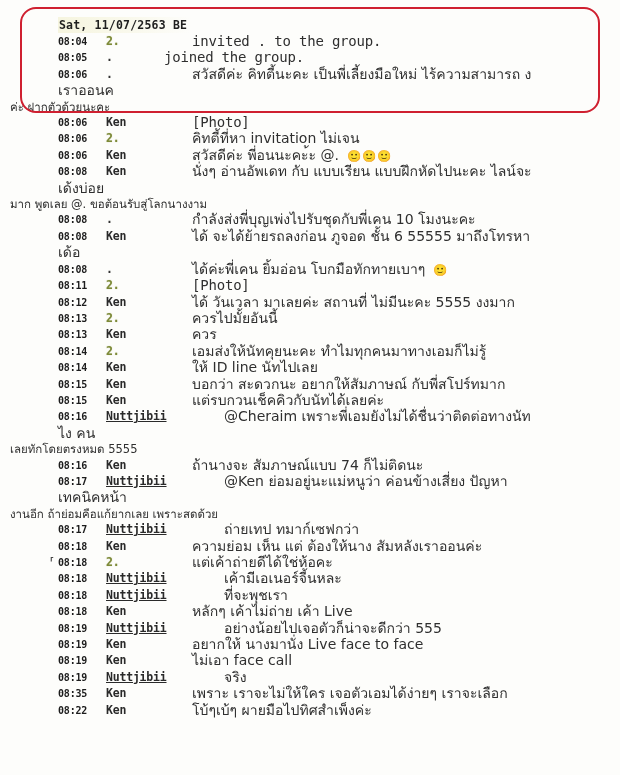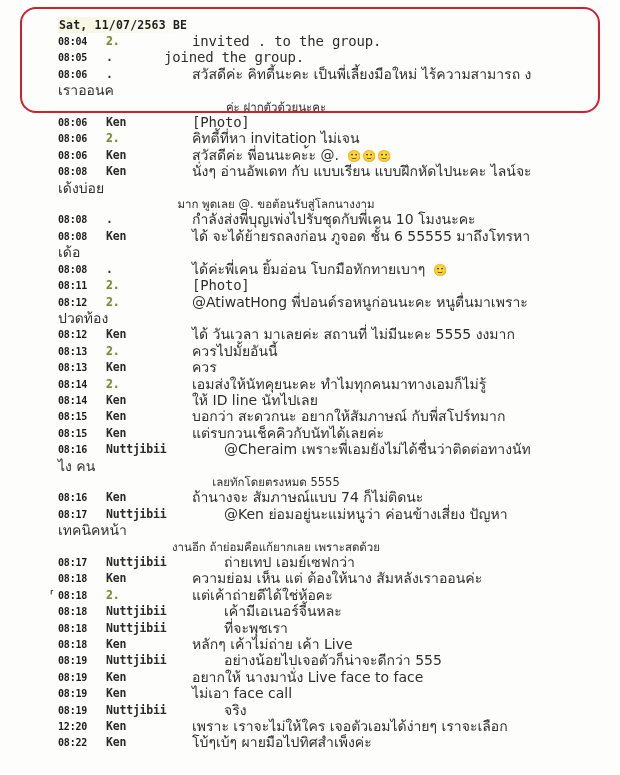--- a/index.html
+++ b/index.html
@@ -77,21 +77,21 @@
 
   .who {
     display: inline-block;
     width: 86px;
     vertical-align: top;
     font-size: 11.5px;
     letter-spacing: -0.2px;
     color: #2a2a2a;
     font-weight: bold;
   }
-  .who.wide { width: 118px; }
+  .who.wide { width: 118px; text-decoration: underline; }
   .who.narrow { width: 58px; }
 
   
   .who.redacted {
     color: #7d8a38;
     font-weight: bold;
     text-shadow: 0 0 1px rgba(125,138,56,0.5);
   }
   .who.dot { color: #333; font-weight: bold; }
 
@@ -107,21 +107,20 @@
   }
 
   
   .cont {
     display: block;
     font-family: "DejaVu Sans", "Liberation Sans", sans-serif;
     font-size: 11.5px;
     line-height: 15.4px;
     margin-left: -48px;
     color: #2f2f2f;
-    text-align: center;
   }
 
   .emoji { letter-spacing: 1px; }
 
   .tick {
     position: absolute;
     left: -10px;
     top: 1px;
     font-size: 12px;
     color: #444;
@@ -139,39 +138,38 @@
       <div class="row"><span class="time">08:05</span><span class="who dot narrow">.</span><span class="msg mono">joined the group.</span></div>
       <div class="row"><span class="time">08:06</span><span class="who dot">.</span><span class="msg">สวัสดีค่ะ คิทตี้นะคะ เป็นพี่เลี้ยงมือใหม่ ไร้ความสามารถ งเราออนค</span><span class="cont">ค่ะ ฝากตัวด้วยนะคะ</span></div>
       <div class="row"><span class="time">08:06</span><span class="who">Ken</span><span class="msg mono">[Photo]</span></div>
       <div class="row"><span class="time">08:06</span><span class="who redacted">2.</span><span class="msg">คิทตี้ที่หา invitation ไม่เจน</span></div>
       <div class="row"><span class="time">08:06</span><span class="who">Ken</span><span class="msg">สวัสดีค่ะ พี่อนนะคะ้ะ @.</span><span class="emoji"> 🙂🙂🙂</span></div>
       <div class="row"><span class="time">08:08</span><span class="who">Ken</span><span class="msg">นั่งๆ อ่านอัพเดท กับ แบบเรียน แบบฝึกหัดไปนะคะ   ไลน์จะเด้งบ่อย</span><span class="cont">มาก พูดเลย @. ขอต้อนรับสู่โลกนางงาม</span></div>
       <div class="row"><span class="time">08:08</span><span class="who dot">.</span><span class="msg">กำลังส่งพี่บุญเพ่งไปรับชุดกับพี่เคน 10 โมงนะคะ</span></div>
       <div class="row"><span class="time">08:08</span><span class="who">Ken</span><span class="msg">ได้ จะได้ย้ายรถลงก่อน ภูจอด ชั้น 6 55555 มาถึงโทรหาเด้อ</span></div>
       <div class="row"><span class="time">08:08</span><span class="who dot">.</span><span class="msg">ได้ค่ะพี่เคน ยิ้มอ่อน โบกมือทักทายเบาๆ</span><span class="emoji"> 🙂</span></div>
       <div class="row"><span class="time">08:11</span><span class="who redacted">2.</span><span class="msg mono">[Photo]</span></div>
-      <div class="row"><span class="time">08:12</span><span class="who redacted">2.</span><span class="msg">@AtiwatHong พี่ปอนด์รอหนูก่อนนะคะ หนูตื่นมาเพราะปวดท้อง</span></div>
       <div class="row"><span class="time">08:12</span><span class="who">Ken</span><span class="msg">ได้ วันเวลา มาเลยค่ะ สถานที่ ไม่มีนะคะ 5555 งงมาก</span></div>
       <div class="row"><span class="time">08:13</span><span class="who redacted">2.</span><span class="msg">ควรไปมั้ยอันนี้</span></div>
       <div class="row"><span class="time">08:13</span><span class="who">Ken</span><span class="msg">ควร</span></div>
       <div class="row"><span class="time">08:14</span><span class="who redacted">2.</span><span class="msg">เอมส่งให้นัทคุยนะคะ ทำไมทุกคนมาทางเอมก็ไม่รู้</span></div>
       <div class="row"><span class="time">08:14</span><span class="who">Ken</span><span class="msg">ให้ ID line นัทไปเลย</span></div>
       <div class="row"><span class="time">08:15</span><span class="who">Ken</span><span class="msg">บอกว่า สะดวกนะ อยากให้สัมภาษณ์ กับพี่สโปร์ทมาก</span></div>
       <div class="row"><span class="time">08:15</span><span class="who">Ken</span><span class="msg">แต่รบกวนเช็คคิวกับนัทได้เลยค่ะ</span></div>
       <div class="row"><span class="time">08:16</span><span class="who wide">Nuttjibii</span><span class="msg">@Cheraim เพราะพี่เอมยังไม่ได้ชื่นว่าติดต่อทางนัทไง คน</span><span class="cont">เลยทักโดยตรงหมด 5555</span></div>
       <div class="row"><span class="time">08:16</span><span class="who">Ken</span><span class="msg">ถ้านางจะ สัมภาษณ์แบบ 74 ก็ไม่ติดนะ</span></div>
       <div class="row"><span class="time">08:17</span><span class="who wide">Nuttjibii</span><span class="msg">@Ken ย่อมอยู่นะแม่หนูว่า ค่อนข้างเสี่ยง ปัญหาเทคนิคหน้า</span><span class="cont">งานอีก ถ้าย่อมคือแก้ยากเลย เพราะสดด้วย</span></div>
-      <div class="row"><span class="time">08:17</span><span class="who wide">Nuttjibii</span><span class="msg">ถ่ายเทป เอมย์เซฟกว่า</span></div>
+      <div class="row"><span class="time">08:17</span><span class="who wide">Nuttjibii</span><span class="msg">ถ่ายเทป ทมาก์เซฟกว่า</span></div>
       <div class="row"><span class="time">08:18</span><span class="who">Ken</span><span class="msg">ความย่อม เห็น แต่ ต้องให้นาง สัมหลังเราออนค่ะ</span></div>
       <div class="row"><span class="tick">⸢</span><span class="time">08:18</span><span class="who redacted">2.</span><span class="msg">แต่เค้าถ่ายดีได้ใช่ห้อคะ</span></div>
       <div class="row"><span class="time">08:18</span><span class="who wide">Nuttjibii</span><span class="msg">เค้ามีเอเนอร์จี้นหละ</span></div>
       <div class="row"><span class="time">08:18</span><span class="who wide">Nuttjibii</span><span class="msg">ที่จะพุชเรา</span></div>
       <div class="row"><span class="time">08:18</span><span class="who">Ken</span><span class="msg">หลักๆ เค้าไม่ถ่าย เค้า Live</span></div>
       <div class="row"><span class="time">08:19</span><span class="who wide">Nuttjibii</span><span class="msg">อย่างน้อยไปเจอตัวก็น่าจะดีกว่า 555</span></div>
       <div class="row"><span class="time">08:19</span><span class="who">Ken</span><span class="msg">อยากให้ นางมานั่ง Live face to face</span></div>
       <div class="row"><span class="time">08:19</span><span class="who">Ken</span><span class="msg">ไม่เอา face call</span></div>
       <div class="row"><span class="time">08:19</span><span class="who wide">Nuttjibii</span><span class="msg">จริง</span></div>
-      <div class="row"><span class="time">12:20</span><span class="who">Ken</span><span class="msg">เพราะ เราจะไม่ให้ใคร เจอตัวเอมได้ง่ายๆ เราจะเลือก</span></div>
+      <div class="row"><span class="time">08:35</span><span class="who">Ken</span><span class="msg">เพราะ เราจะไม่ให้ใคร เจอตัวเอมได้ง่ายๆ เราจะเลือก</span></div>
       <div class="row"><span class="time">08:22</span><span class="who">Ken</span><span class="msg">โบ้ๆเบ้ๆ ผายมือไปทิศสำเพ็งค่ะ</span></div>
     </div>
 </div>
 
 <div id="highlight-box"></div>
 
 </body></html>

